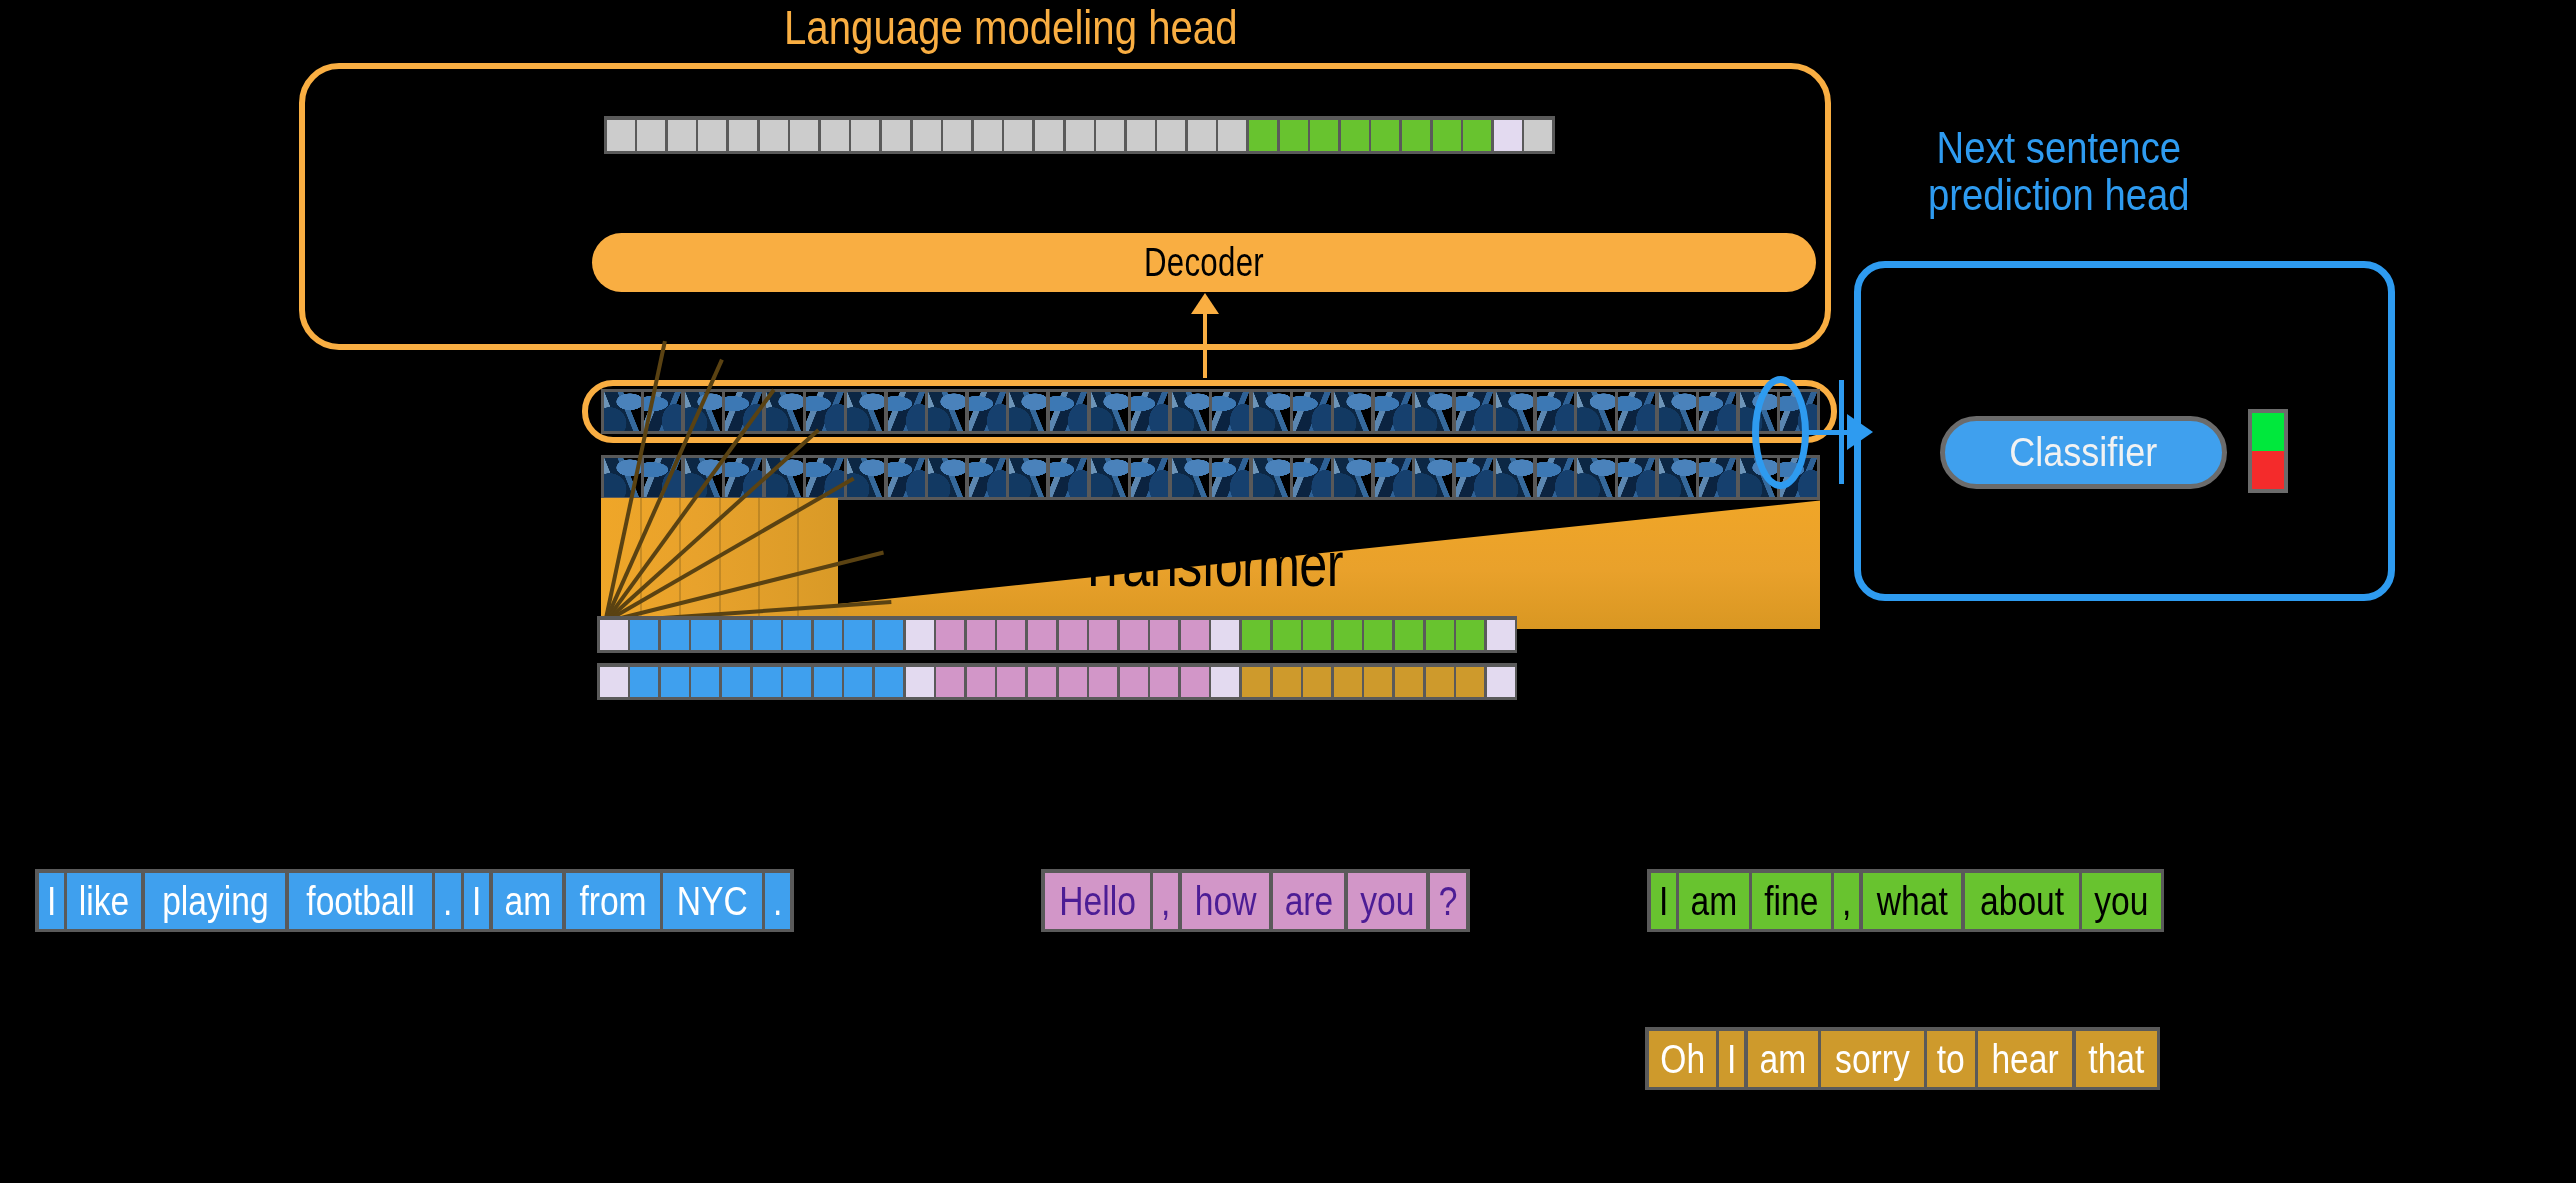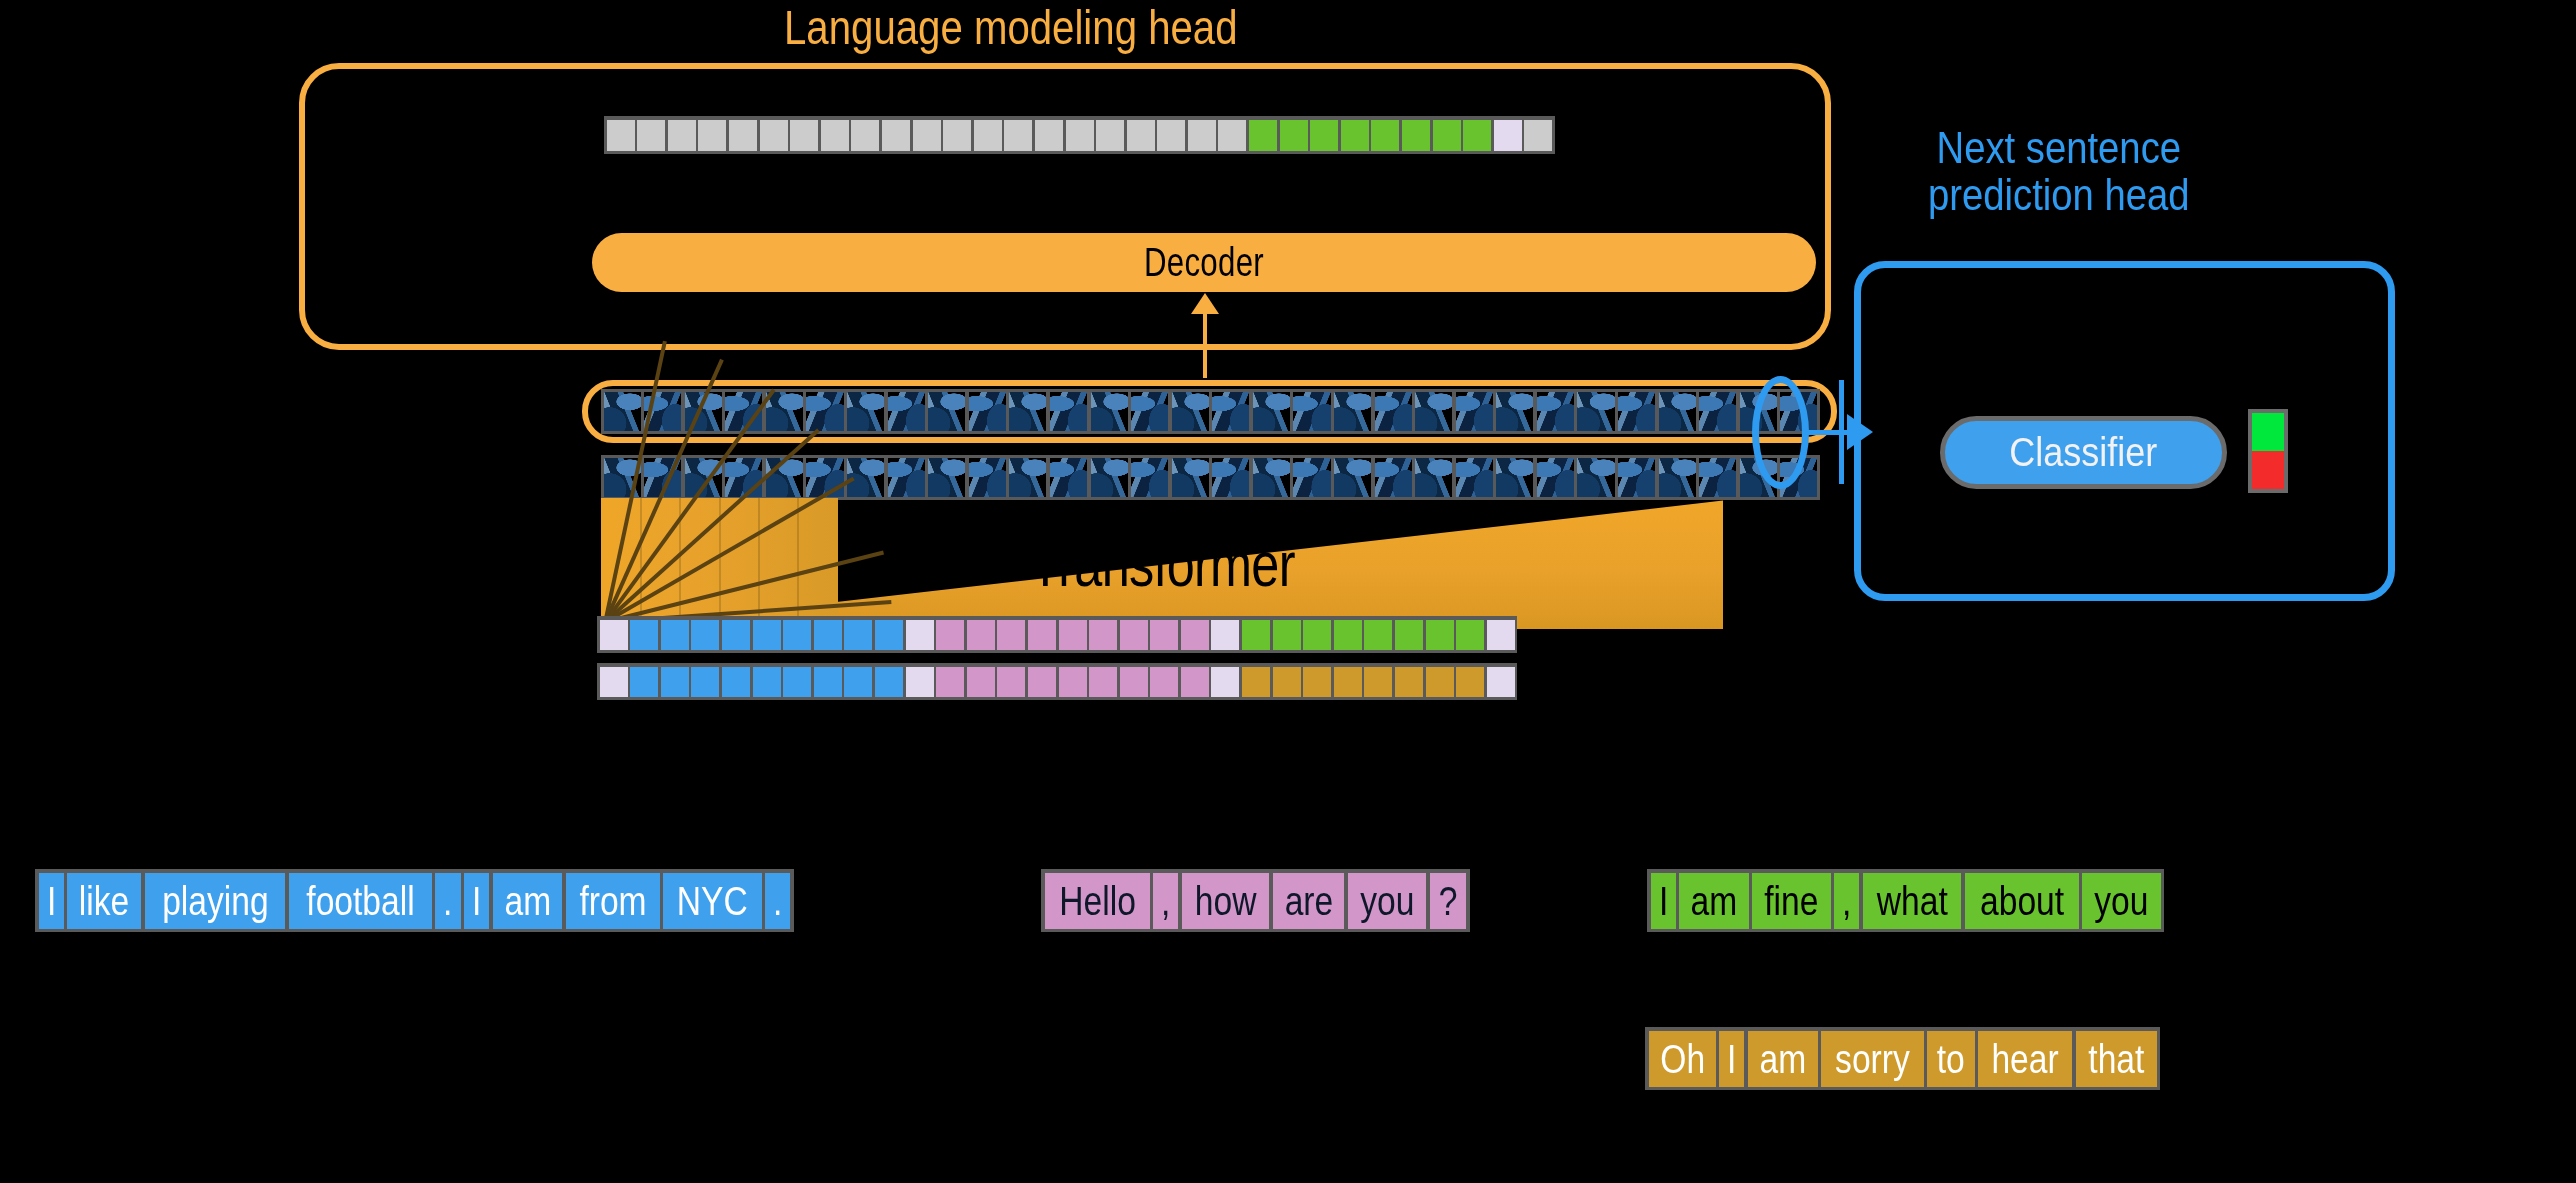--- a/index.html
+++ b/index.html
@@ -204,21 +204,21 @@
     top: 380px;
     width: 5.2px;
     height: 104px;
     background: #2E9BF0;
   }
 
   
   #transformer-body {
     left: 601px;
     top: 498px;
-    width: 1122px;
+    width: 1219px;
     height: 131px;
   }
   #tf-wedge {
     position: absolute;
     left: 0; top: 0;
     width: 100%; height: 100%;
     background: linear-gradient(180deg,#F0A628 0%, #E9A12B 55%, #D99722 100%);
     clip-path: polygon(0% 100%, 100% 2%, 100% 100%);
   }
   #tf-fan {
@@ -281,21 +281,21 @@
     line-height: 1.0;
   }
   .sentence .tok span { display:inline-block; transform: scaleX(0.84); }
 
   #sent-blue  { left: 35px;   top: 869px;  height: 63px; }
   #sent-pink  { left: 1041px; top: 869px;  height: 63px; }
   #sent-green { left: 1647px; top: 869px;  height: 63px; }
   #sent-gold  { left: 1645px; top: 1027px; height: 63px; }
 
   .tok-blue  { background: #3FA0EE; color: #FFFFFF; }
-  .tok-pink  { background: #D296C8; color: #0f172a; }
+  .tok-pink  { background: #D296C8; color: #4c1d95; }
   .tok-green { background: #68C32F; color: #000000; }
   .tok-gold  { background: #CE9A2C; color: #FFFFFF; }
 </style>
 </head>
 <body>
 
 <div id="canvas">
 
   <div class="section-title" id="lm-head-title">Language modeling head</div>
 

